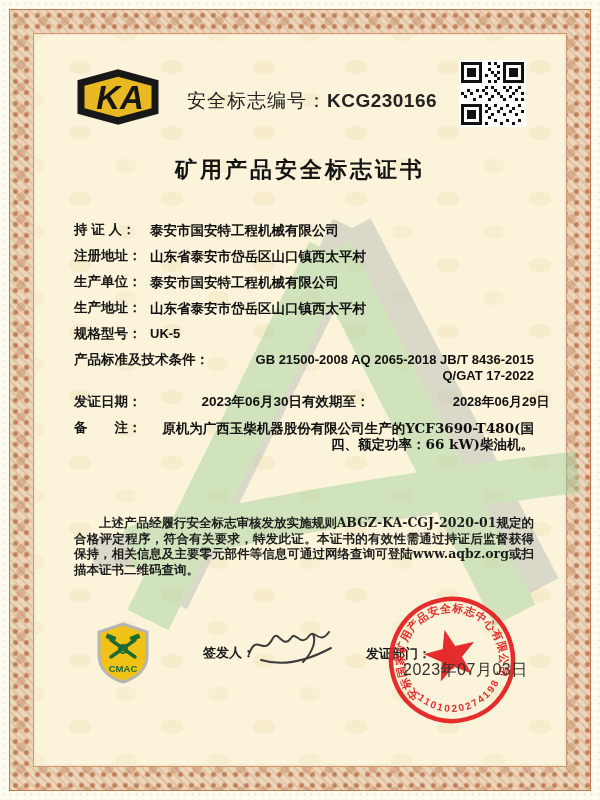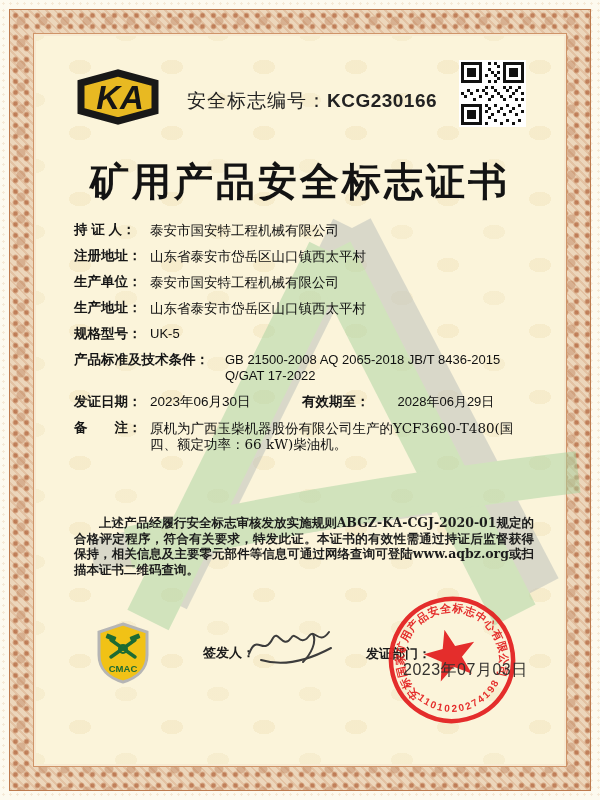--- a/index.html
+++ b/index.html
@@ -26,25 +26,25 @@
         background-position:0 0, 46px 33px;}
   .watermark{position:absolute; inset:0; opacity:.5; pointer-events:none;}
   .content{position:absolute; inset:0; font-size:13.5px; color:#151515;}
   .ka-badge{position:absolute; left:74px; top:68px; width:88px; height:60px;}
   .certline{position:absolute; left:0; right:0; top:88px; text-align:center; margin-left:24px;
         font-size:19px; color:#222; letter-spacing:1px;}
   .certline b{font-weight:bold; letter-spacing:.5px;}
   .qr{position:absolute; left:459px; top:60px; width:67px; height:67px; background:#fff; padding:2px; box-sizing:border-box;}
   .title{position:absolute; left:0; right:0; top:155px; text-align:center;
         font-family:"DejaVu Serif","Liberation Serif",serif;
-        font-size:39px; font-weight:900; letter-spacing:3px; color:#131313;}
+        font-size:22px; font-weight:900; letter-spacing:3px; color:#131313;}
   .fields{position:absolute; left:74px; top:222px; width:460px;}
   .frow{display:flex; align-items:flex-start; line-height:16px; margin-bottom:10px;}
   .flabel{flex:none; min-width:76px; font-weight:bold; color:#161616;}
-  .fvalue{font-weight:normal; color:#101010; font-family:"DejaVu Serif","Liberation Serif",serif;}
+  .fvalue{font-weight:bold; color:#101010; font-family:"DejaVu Serif","Liberation Serif",serif;text-align:right;}
   .fvalue.latin{font-family:"Liberation Sans",sans-serif; font-size:13px;}
   .frow.std .flabel{min-width:0; margin-right:16px;}
   .frow.dates{margin-top:8px;}
   .frow.dates .fvalue{min-width:152px; font-family:"Liberation Sans",sans-serif;}
   .frow.dates .flabel.mid{min-width:0; margin-right:28px;}
   .frow.remark{margin-top:10px;}
   .statement{position:absolute; left:74px; top:515px; width:460px;
         font-size:12.5px; line-height:15.5px; font-weight:bold; color:#1c1c1c;
         text-align:justify; text-indent:2em;
         font-family:"DejaVu Serif","Liberation Serif",serif;}

